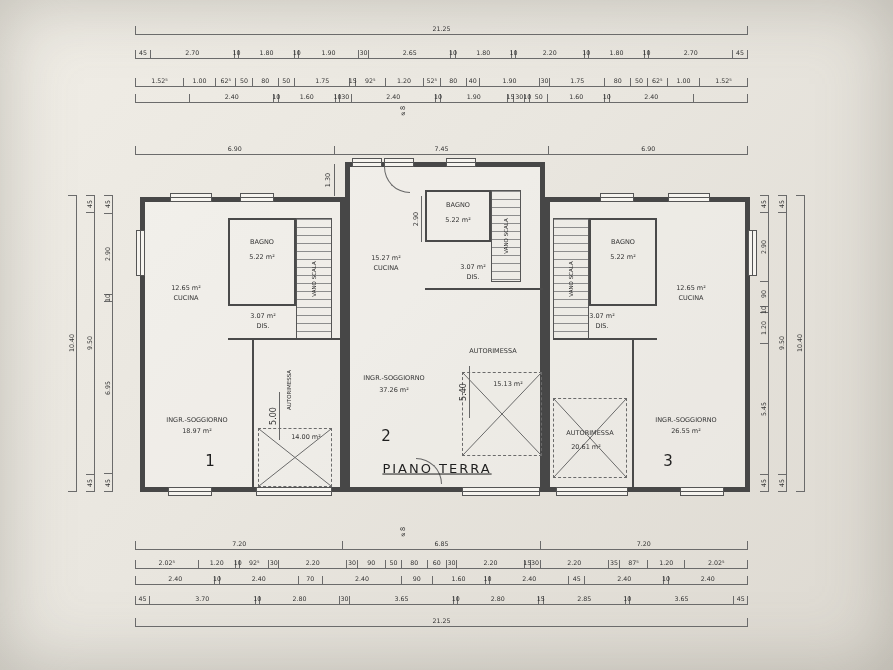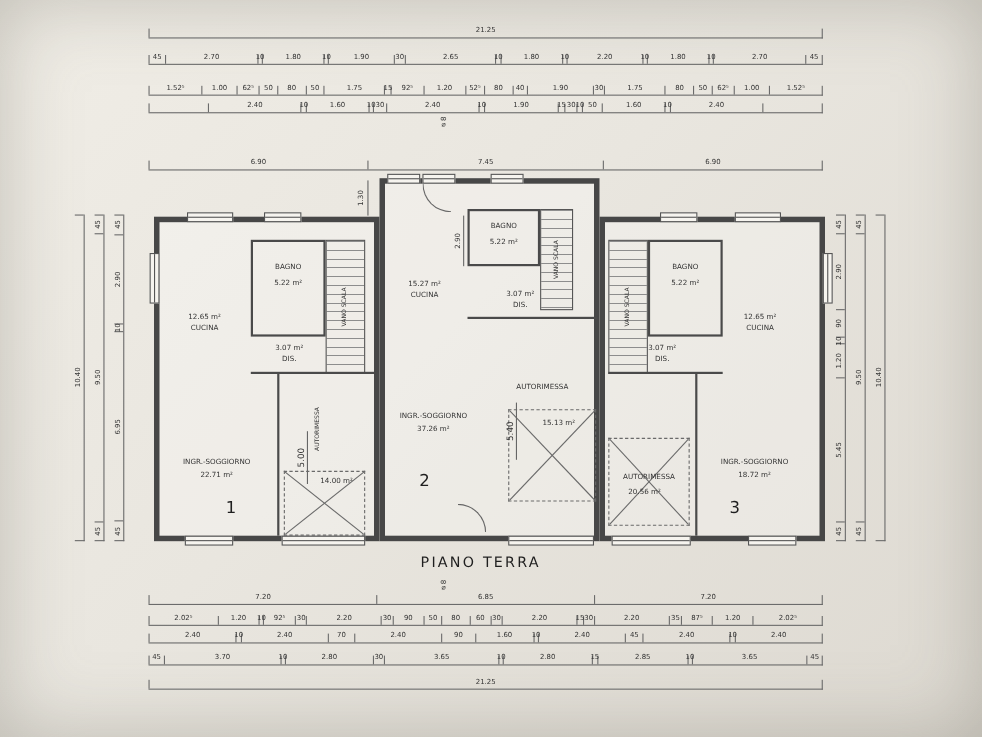--- a/index.html
+++ b/index.html
@@ -536,21 +536,21 @@
   <span class="lbl" style="left:262px;top:243px;">BAGNO</span>
   <span class="lbl" style="left:262px;top:258px;">5.22 m²</span>
   <span class="lbl vtext" style="left:314px;top:279px;font-size:5.5px;">VANO SCALA</span>
   <span class="lbl" style="left:186px;top:289px;">12.65 m²</span>
   <span class="lbl" style="left:186px;top:299px;">CUCINA</span>
   <span class="lbl" style="left:263px;top:317px;">3.07 m²</span>
   <span class="lbl" style="left:263px;top:327px;">DIS.</span>
   <span class="lbl vtext" style="left:289px;top:390px;font-size:5.5px;">AUTORIMESSA</span>
   <span class="lbl" style="left:306px;top:438px;">14.00 m²</span>
   <span class="lbl" style="left:197px;top:421px;">INGR.-SOGGIORNO</span>
-  <span class="lbl" style="left:197px;top:432px;">22.71 m²</span>
+  <span class="lbl" style="left:197px;top:432px;">18.97 m²</span>
   <span class="lbl num" style="left:210px;top:462px;">1</span>
 
   <span class="lbl" style="left:458px;top:206px;">BAGNO</span>
   <span class="lbl" style="left:458px;top:221px;">5.22 m²</span>
   <span class="lbl vtext" style="left:506px;top:236px;font-size:5.5px;">VANO SCALA</span>
   <span class="lbl" style="left:386px;top:259px;">15.27 m²</span>
   <span class="lbl" style="left:386px;top:269px;">CUCINA</span>
   <span class="lbl" style="left:473px;top:268px;">3.07 m²</span>
   <span class="lbl" style="left:473px;top:278px;">DIS.</span>
   <span class="lbl" style="left:493px;top:352px;">AUTORIMESSA</span>
@@ -560,20 +560,20 @@
   <span class="lbl num" style="left:386px;top:437px;">2</span>
 
   <span class="lbl" style="left:623px;top:243px;">BAGNO</span>
   <span class="lbl" style="left:623px;top:258px;">5.22 m²</span>
   <span class="lbl vtext" style="left:571px;top:279px;font-size:5.5px;">VANO SCALA</span>
   <span class="lbl" style="left:602px;top:317px;">3.07 m²</span>
   <span class="lbl" style="left:602px;top:327px;">DIS.</span>
   <span class="lbl" style="left:691px;top:289px;">12.65 m²</span>
   <span class="lbl" style="left:691px;top:299px;">CUCINA</span>
   <span class="lbl" style="left:590px;top:434px;">AUTORIMESSA</span>
-  <span class="lbl" style="left:586px;top:448px;">20.56 m²</span>
+  <span class="lbl" style="left:586px;top:448px;">20.61 m²</span>
   <span class="lbl" style="left:686px;top:421px;">INGR.-SOGGIORNO</span>
-  <span class="lbl" style="left:686px;top:432px;">18.72 m²</span>
+  <span class="lbl" style="left:686px;top:432px;">26.55 m²</span>
   <span class="lbl num" style="left:668px;top:462px;">3</span>
 
-  <span class="lbl title" style="left:437px;top:513px;">PIANO TERRA</span>
+  <span class="lbl title" style="left:437px;top:469px;text-decoration:underline;">PIANO TERRA</span>
 
 </div>
 
 </body></html>

